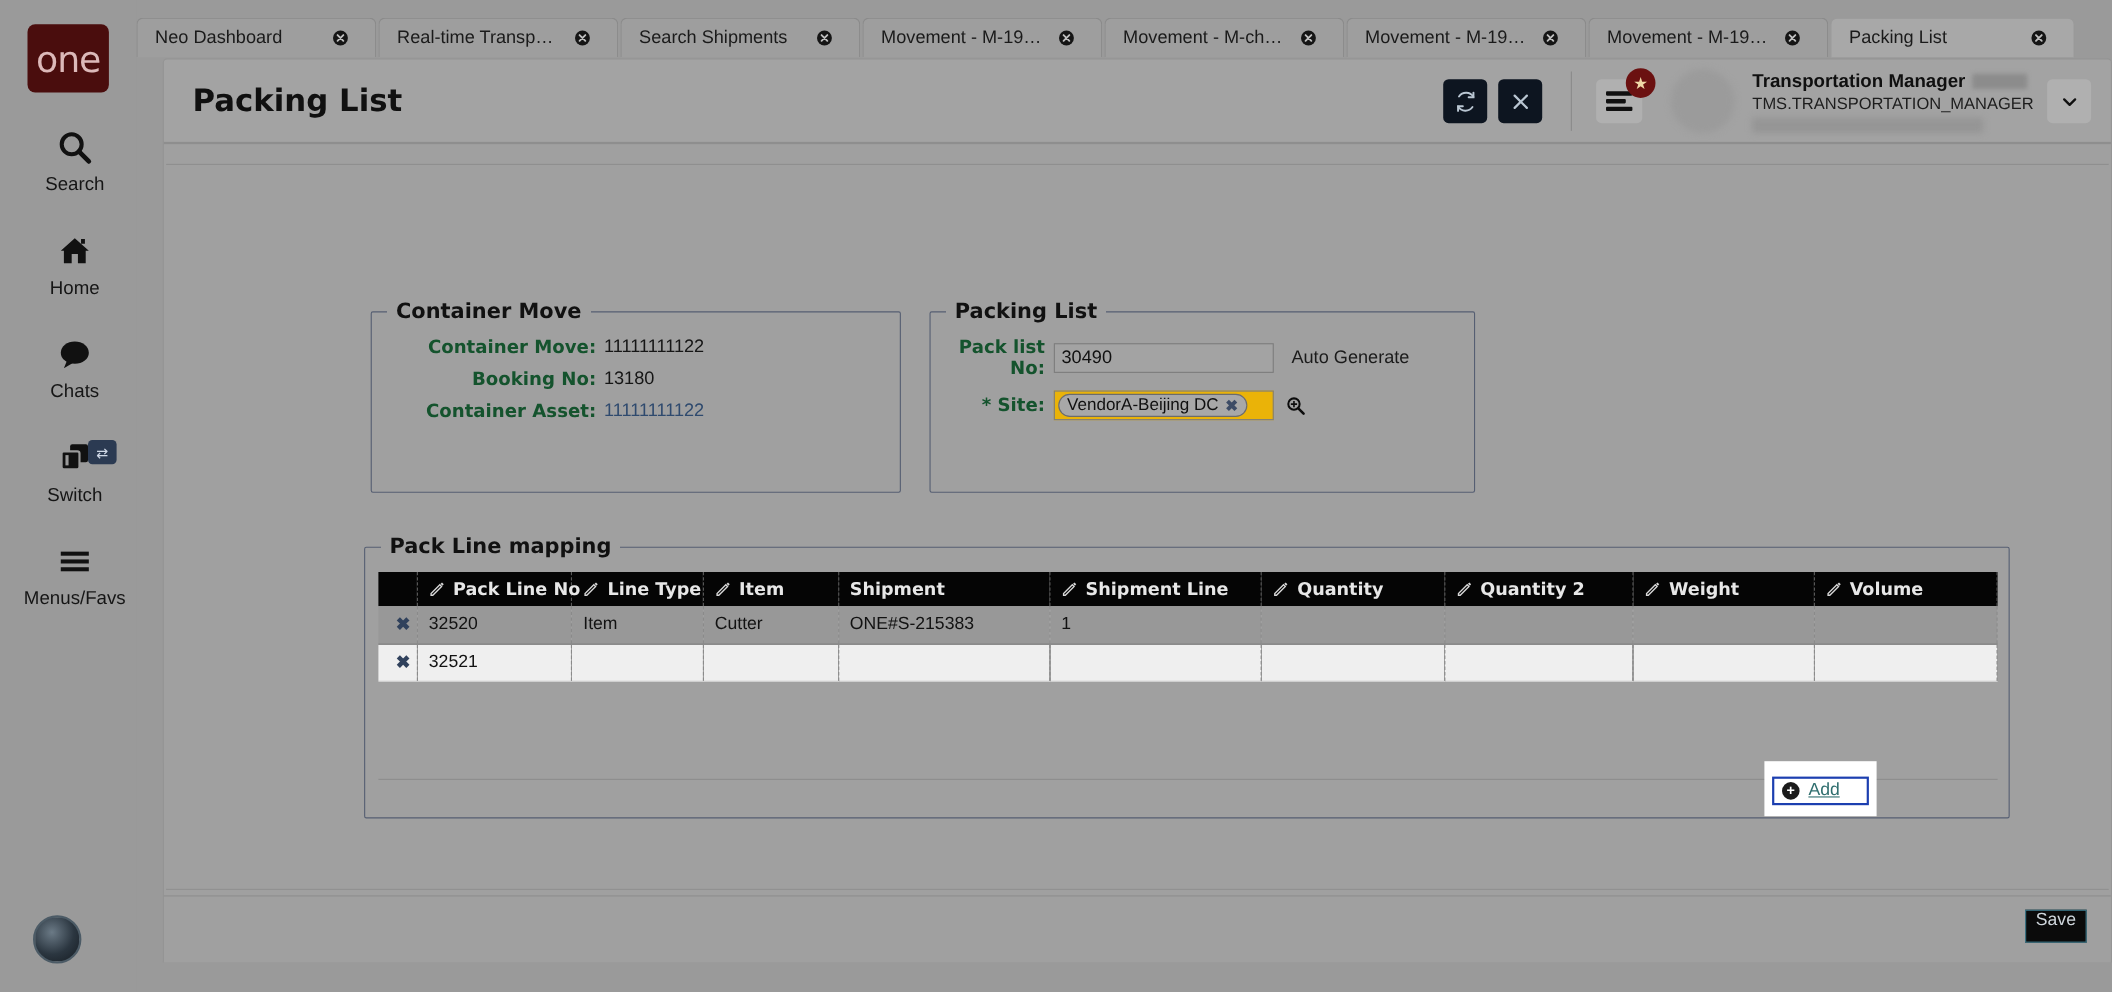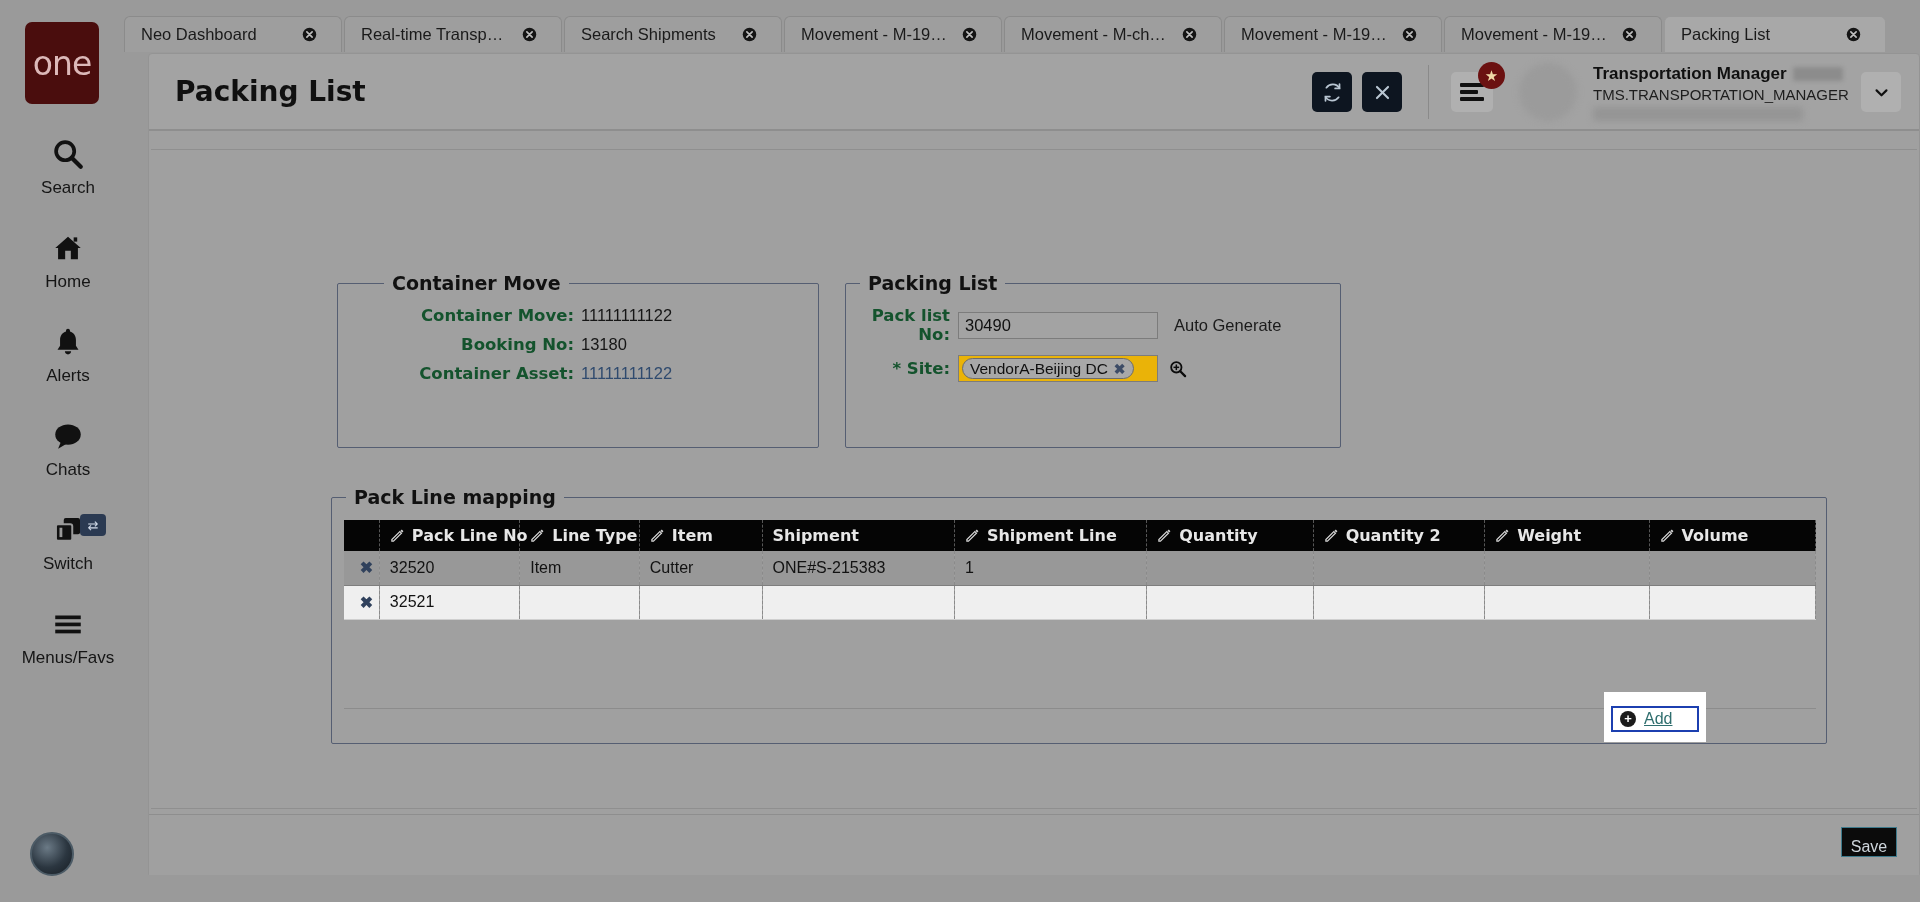--- a/index.html
+++ b/index.html
@@ -18,21 +18,21 @@
   }
 
   
   .rail {
     position: absolute; left: 0; top: 0;
     width: 124px; height: 902px;
     background: #9a9a9a;
     display: flex; flex-direction: column; align-items: center;
   }
   .logo {
-    width: 74px; height: 82px; margin-top: 22px;
+    width: 74px; height: 62px; margin-top: 22px;
     background: #4a0d0d;
     border-radius: 7px;
     display: flex; align-items: center; justify-content: center;
     color: #dcb9b9; font-size: 33px; letter-spacing: -1px;
     font-family: "DejaVu Sans", sans-serif;
   }
   .rail-item {
     margin-top: 30px;
     width: 124px;
     display: flex; flex-direction: column; align-items: center;
@@ -209,21 +209,21 @@
     margin: 0; padding: 0;
   }
   fieldset.box > legend {
     margin-left: 14px;
     padding: 0 8px;
     font-size: 19px;
     font-weight: bold;
     color: #111;
     font-family: "DejaVu Sans", sans-serif;
   }
-  #cm-box { left: 188px; top: 218px; width: 482px; height: 176px; padding-left: 32px; }
+  #cm-box { left: 188px; top: 218px; width: 482px; height: 176px; }
   #pl-box { left: 696px; top: 218px; width: 496px; height: 176px; }
 
   .field-row {
     display: flex; align-items: center;
     margin-top: 14px;
   }
   .field-label {
     font-size: 16.5px; font-weight: bold; color: #14532d;
     text-align: right;
     font-family: "DejaVu Sans", sans-serif;
@@ -348,21 +348,21 @@
     width: 1770px; height: 60px;
     border-top: 1px solid #8e8e8e;
   }
   .save-btn {
     position: absolute; right: 22px; top: 12px;
     width: 56px; height: 30px;
     background: #0b0b0b;
     border: 1px solid #3d7a8c;
     color: #cfd6dc;
     font-size: 16px;
-    display: flex; align-items: flex-end; justify-content: center;
+    display: flex; align-items: flex-start; justify-content: center;
     font-family: "Liberation Sans", sans-serif;
   }
 </style>
 </head>
 <body>
 
 <div id="app">
 
   <div class="rail">
     <div class="logo">
@@ -383,29 +383,20 @@
       <span class="glyph">
         <svg width="34" height="34" viewBox="0 0 24 24">
             <path d="M3 12 L12 4 L21 12 L19 12 L19 20 L14 20 L14 14 L10 14 L10 20 L5 20 L5 12 Z" fill="#111"></path>
             <path d="M16 4.5 h2.5 v3 h-2.5 z" fill="#111"></path>
           </svg>
       </span>
       <span class="rail-label">Home</span>
     </div>
 
 
-    <div class="rail-item">
-      <span class="glyph">
-        <svg width="34" height="34" viewBox="0 0 24 24">
-            <path d="M12 2.6 c-.8 0-1.4.6-1.4 1.4v.6 C8 5.3 6.4 7.6 6.4 10.4 v4.2 L4.6 17.4 h14.8 L17.6 14.6 v-4.2 c0-2.8-1.6-5.1-4.2-5.8 v-.6 c0-.8-.6-1.4-1.4-1.4 z" fill="#111"></path>
-            <path d="M9.8 18.6 h4.4 c0 1.2-1 2.2-2.2 2.2 s-2.2-1-2.2-2.2 z" fill="#111"></path>
-          </svg>
-      </span>
-      <span class="rail-label">Alerts</span>
-    </div>
 
     <div class="rail-item">
       <span class="glyph">
         <svg width="34" height="34" viewBox="0 0 24 24">
             <ellipse cx="12" cy="11" rx="9" ry="7.2" fill="#111"></ellipse>
             <path d="M7 16 L5 21 L11 17.5 Z" fill="#111"></path>
           </svg>
       </span>
       <span class="rail-label">Chats</span>
     </div>

